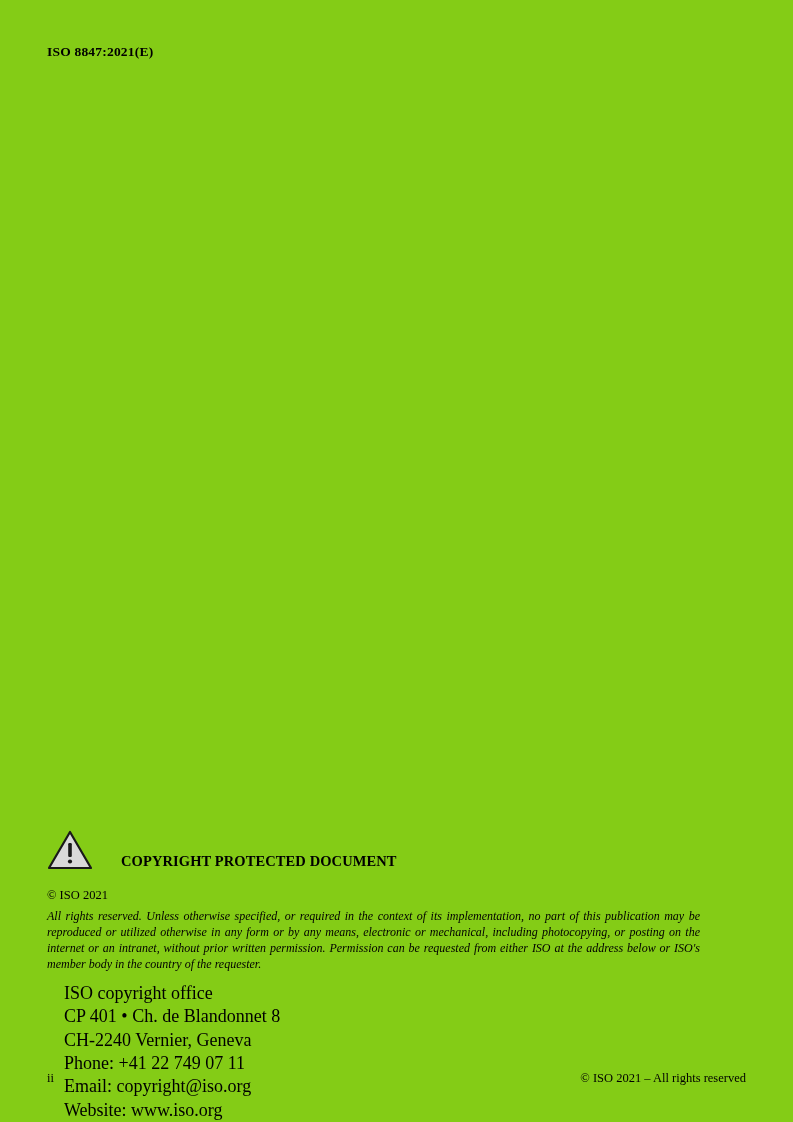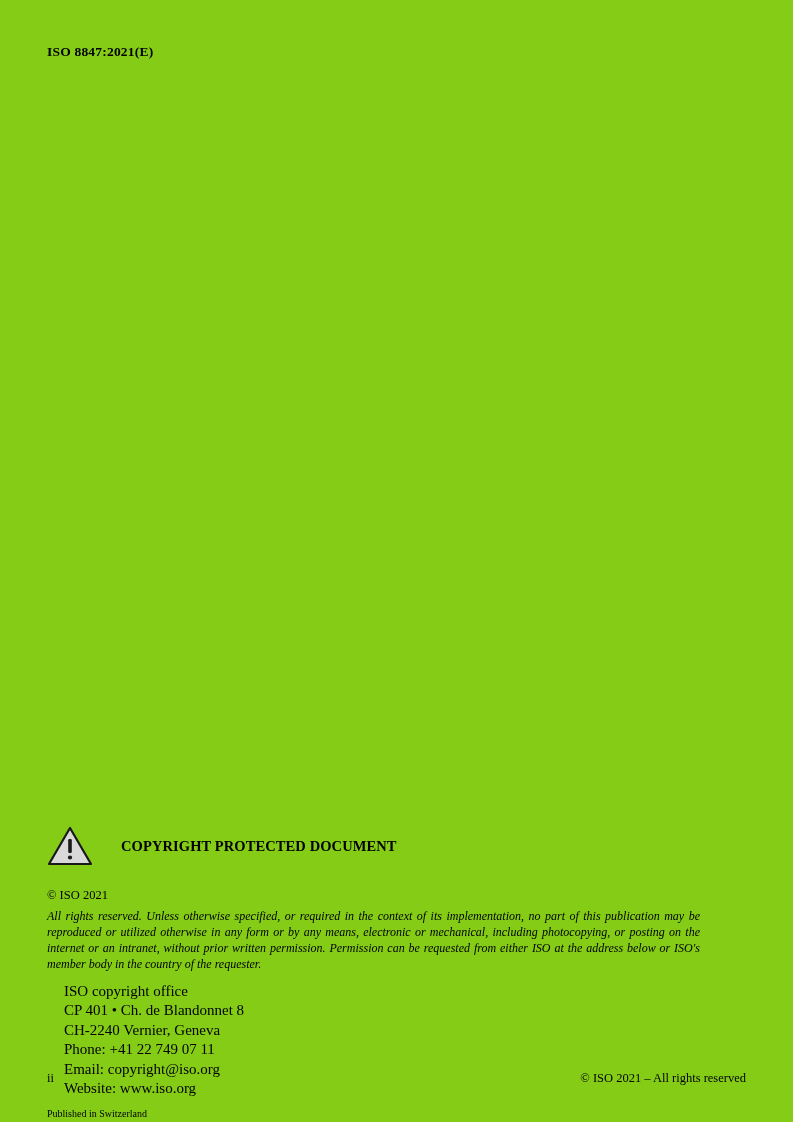--- a/index.html
+++ b/index.html
@@ -28,21 +28,21 @@
 
   .copyright-block {
     position: absolute;
     left: 47px;
     top: 822px;
     width: 700px;
   }
 
   .cp-title-row {
     display: flex;
-    align-items: center;
+    align-items: flex-end;
     height: 48px;
   }
   .warn-icon {
     width: 46px;
     height: 40px;
     flex: 0 0 auto;
     display: block;
   }
   .cp-title {
     font-family: "Liberation Serif", serif;
@@ -62,21 +62,21 @@
     font-size: 12px;
     line-height: 1.33;
     text-align: justify;
     width: 653px;
     font-style: italic;
   }
 
   .cp-address {
     margin-top: 9px;
     margin-left: 17px;
-    font-size: 15px;
+    font-size: 18px;
     line-height: 1.30;
   }
 
   .cp-published {
     margin-top: 9px;
     font-size: 10px;
   }
 
   .footer-left {
     position: absolute;

